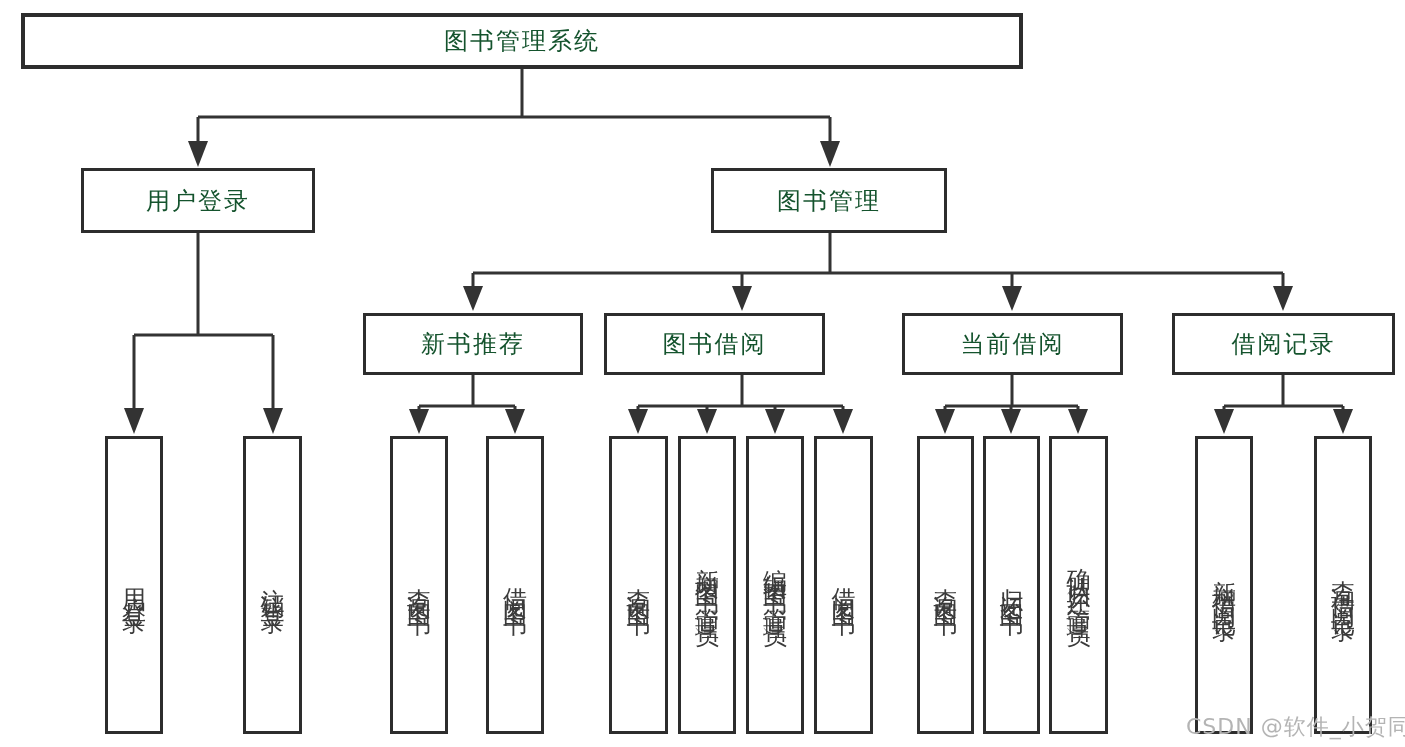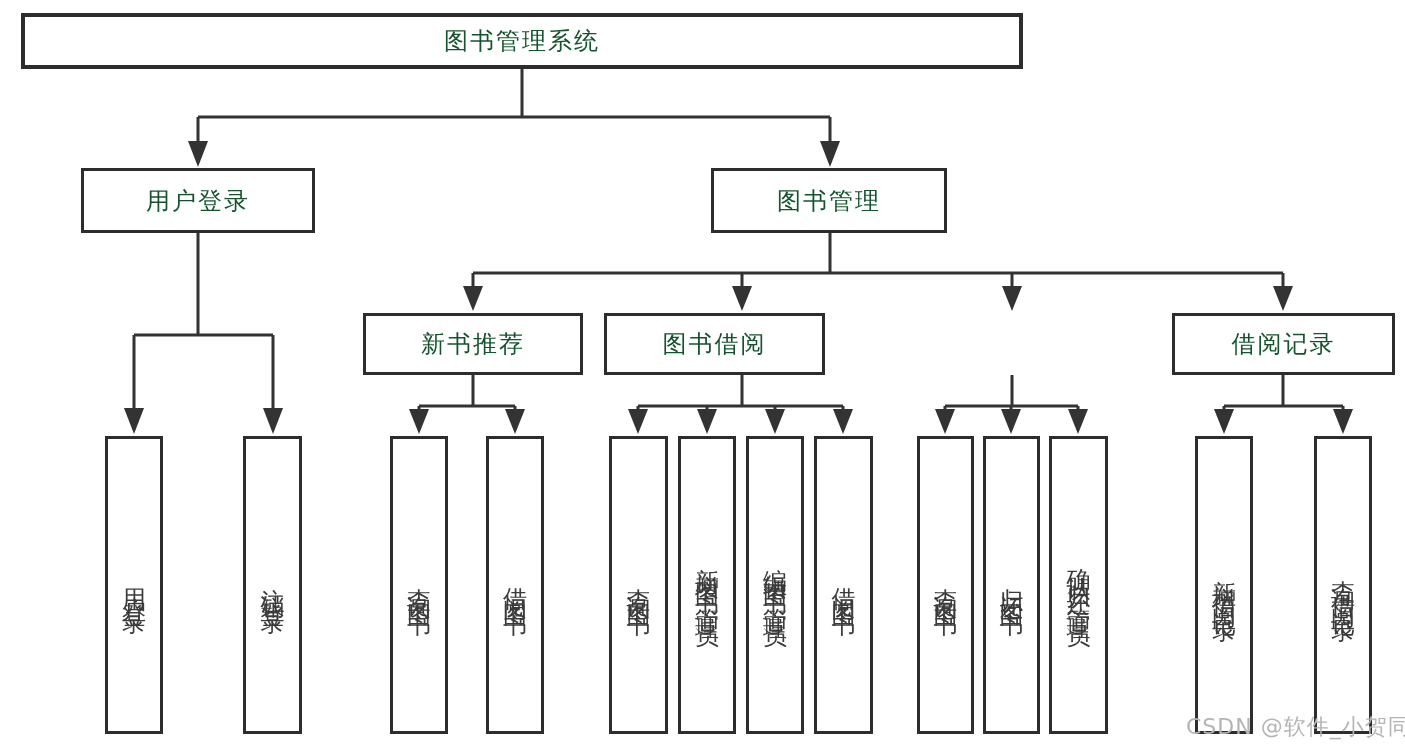--- a/index.html
+++ b/index.html
@@ -98,20 +98,21 @@
     <polygon points="1333,409 1353,409 1343,434" fill="#333333"></polygon>
   </svg>
 
   <div class="node root" style="left:21px; top:13px; width:1002px; height:56px;">图书管理系统</div>
 
   <div class="node" style="left:81px; top:168px; width:234px; height:65px;">用户登录</div>
   <div class="node" style="left:711px; top:168px; width:236px; height:65px;">图书管理</div>
 
   <div class="node" style="left:363px; top:313px; width:220px; height:62px;">新书推荐</div>
   <div class="node" style="left:604px; top:313px; width:221px; height:62px;">图书借阅</div>
+  <div class="node" style="left:902px; top:313px; width:221px; height:62px;">当前借阅</div>
   <div class="node" style="left:1172px; top:313px; width:223px; height:62px;">借阅记录</div>
 
   <div class="vnode" style="left:105px; top:436px; width:58px; height:298px;">
     <span class="vtext">用户登录</span>
   </div>
   <div class="vnode" style="left:243px; top:436px; width:59px; height:298px;">
     <span class="vtext">注销登录</span>
   </div>
 
   <div class="vnode" style="left:390px; top:436px; width:58px; height:298px;">

